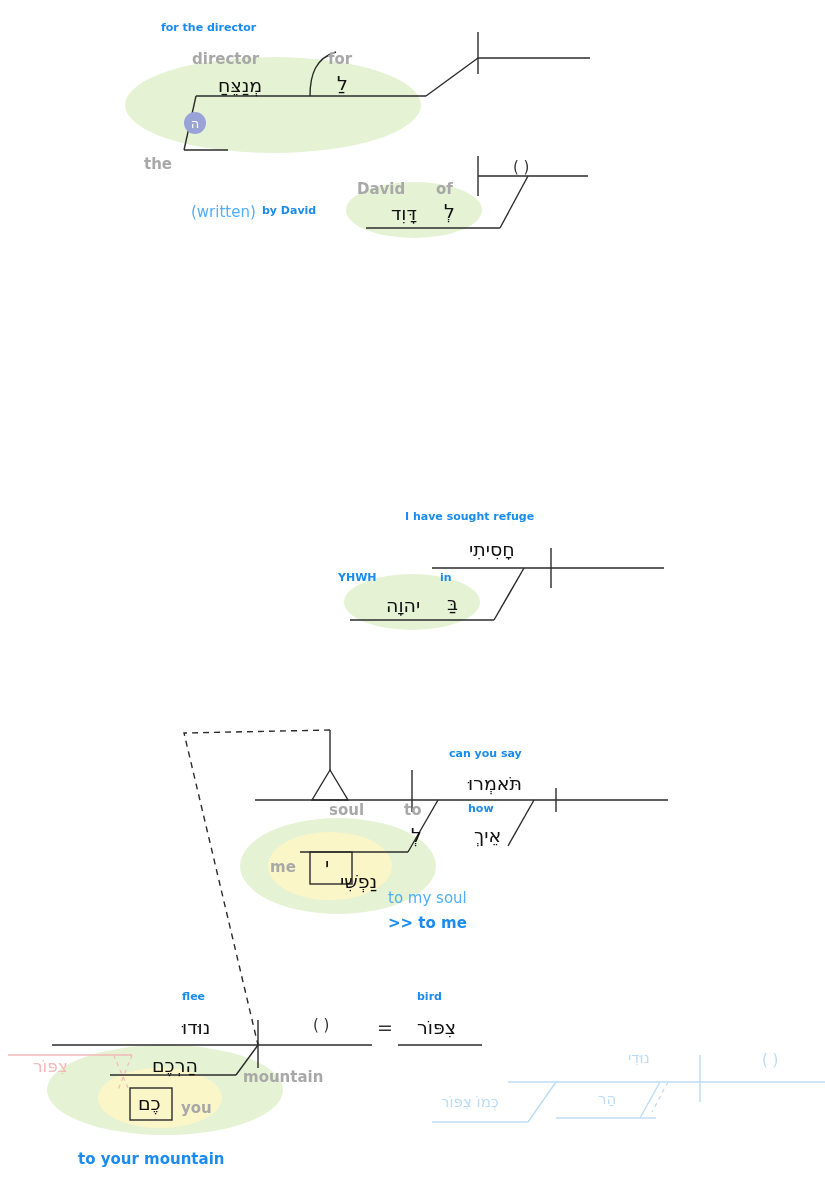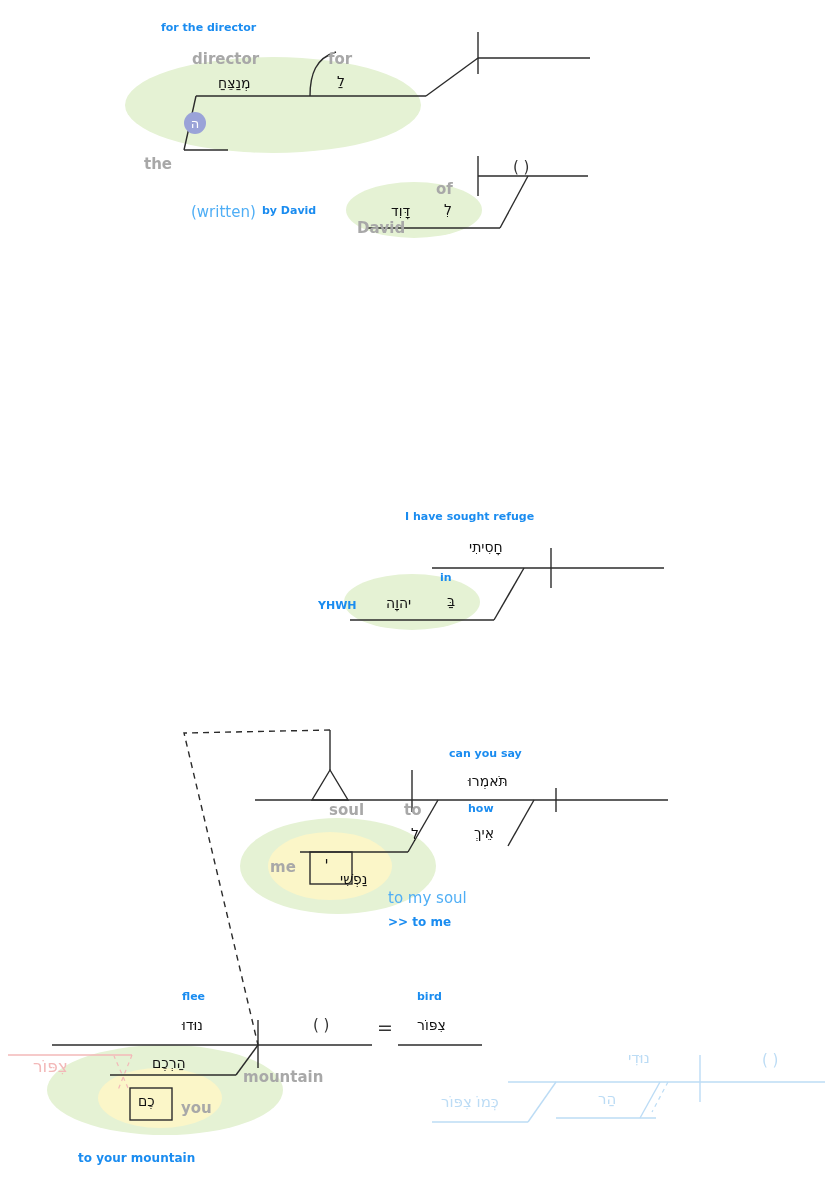--- a/index.html
+++ b/index.html
@@ -37,42 +37,42 @@
     font-size: 11px;
   }
   .gloss-gray {
     color: #a8a8a8;
     font-weight: bold;
     font-size: 15px;
   }
   .heb {
     color: #111111;
     font-family: "DejaVu Sans", sans-serif;
-    font-size: 14px;
+    font-size: 19px;
     direction: rtl;
     unicode-bidi: bidi-override;
   }
   .heb-faint {
     color: #bcdcf5;
     font-family: "DejaVu Sans", sans-serif;
     font-size: 15px;
     direction: rtl;
     unicode-bidi: bidi-override;
   }
   .heb-pink {
     color: #f3b8b8;
     font-family: "DejaVu Sans", sans-serif;
     font-size: 17px;
     direction: rtl;
     unicode-bidi: bidi-override;
   }
   .note-blue {
     color: #1a8cf0;
     font-weight: bold;
-    font-size: 12px;
+    font-size: 15px;
   }
   .note-blue-soft {
     color: #4faef5;
     font-size: 15px;
   }
   .paren {
     color: #333;
     font-size: 15px;
   }
   .eq {
@@ -182,30 +182,30 @@
   <div class="lbl gloss-gray" style="left:328px; top:52px;">for</div>
   <div class="lbl heb" style="left:218px; top:76px;">מְנַצֵּחַ</div>
   <div class="lbl heb" style="left:337px; top:74px;">לַ</div>
 
   <div class="lbl gloss-gray" style="left:144px; top:114px;margin-top:43px;">the</div>
   <div class="circle-badge" style="left:184px; top:112px;">ה</div>
 
   <div class="lbl note-blue-soft" style="left:191px; top:205px;">(written)</div>
   <div class="lbl gloss-blue" style="left:262px; top:205px;">by David</div>
 
-  <div class="lbl gloss-gray" style="left:357px; top:182px;margin-top:39px;">David</div>
+  <div class="lbl gloss-gray" style="left:357px; top:182px;">David</div>
   <div class="lbl gloss-gray" style="left:436px; top:182px;">of</div>
   <div class="lbl heb" style="left:391px; top:204px;">דָּוִד</div>
   <div class="lbl heb" style="left:444px; top:202px;">לְ</div>
   <div class="lbl paren" style="left:513px; top:160px;">( )</div>
 
   <div class="lbl gloss-blue" style="left:405px; top:511px;">I have sought refuge</div>
   <div class="lbl heb" style="left:469px; top:540px;">חָסִיתִי</div>
 
-  <div class="lbl gloss-blue" style="left:318px; top:572px;margin-top:28px;">YHWH</div>
+  <div class="lbl gloss-blue" style="left:338px; top:572px;">YHWH</div>
   <div class="lbl gloss-blue" style="left:440px; top:572px;">in</div>
   <div class="lbl heb" style="left:386px; top:596px;">יהוָה</div>
   <div class="lbl heb" style="left:447px; top:594px;">בַּ</div>
 
   <div class="lbl gloss-blue" style="left:449px; top:748px;">can you say</div>
   <div class="lbl heb" style="left:468px; top:774px;">תֹּאמְרוּ</div>
 
   <div class="lbl gloss-blue" style="left:468px; top:803px;">how</div>
   <div class="lbl heb" style="left:474px; top:826px;">אֵיךְ</div>
 

